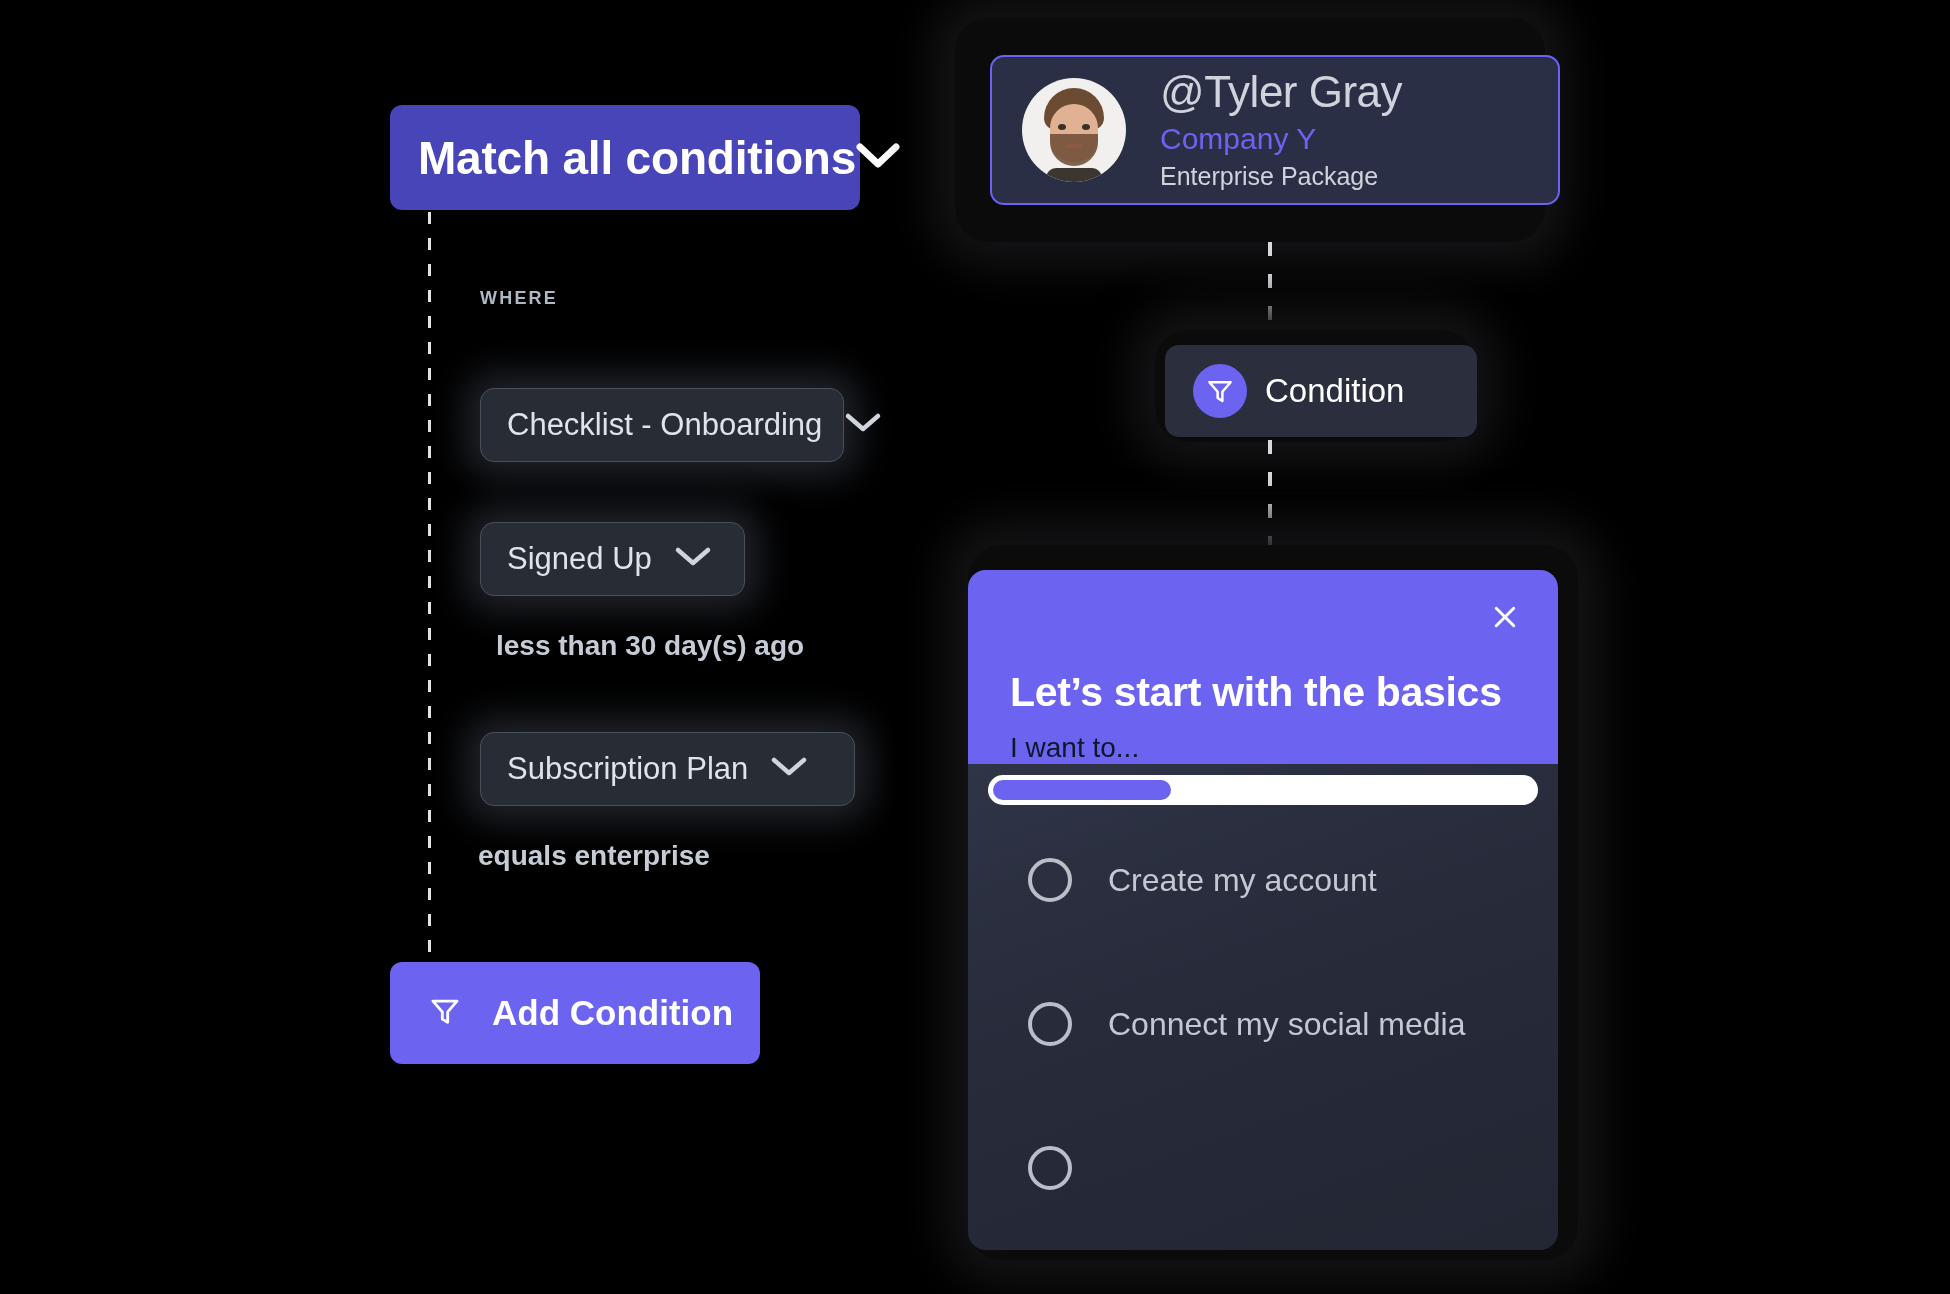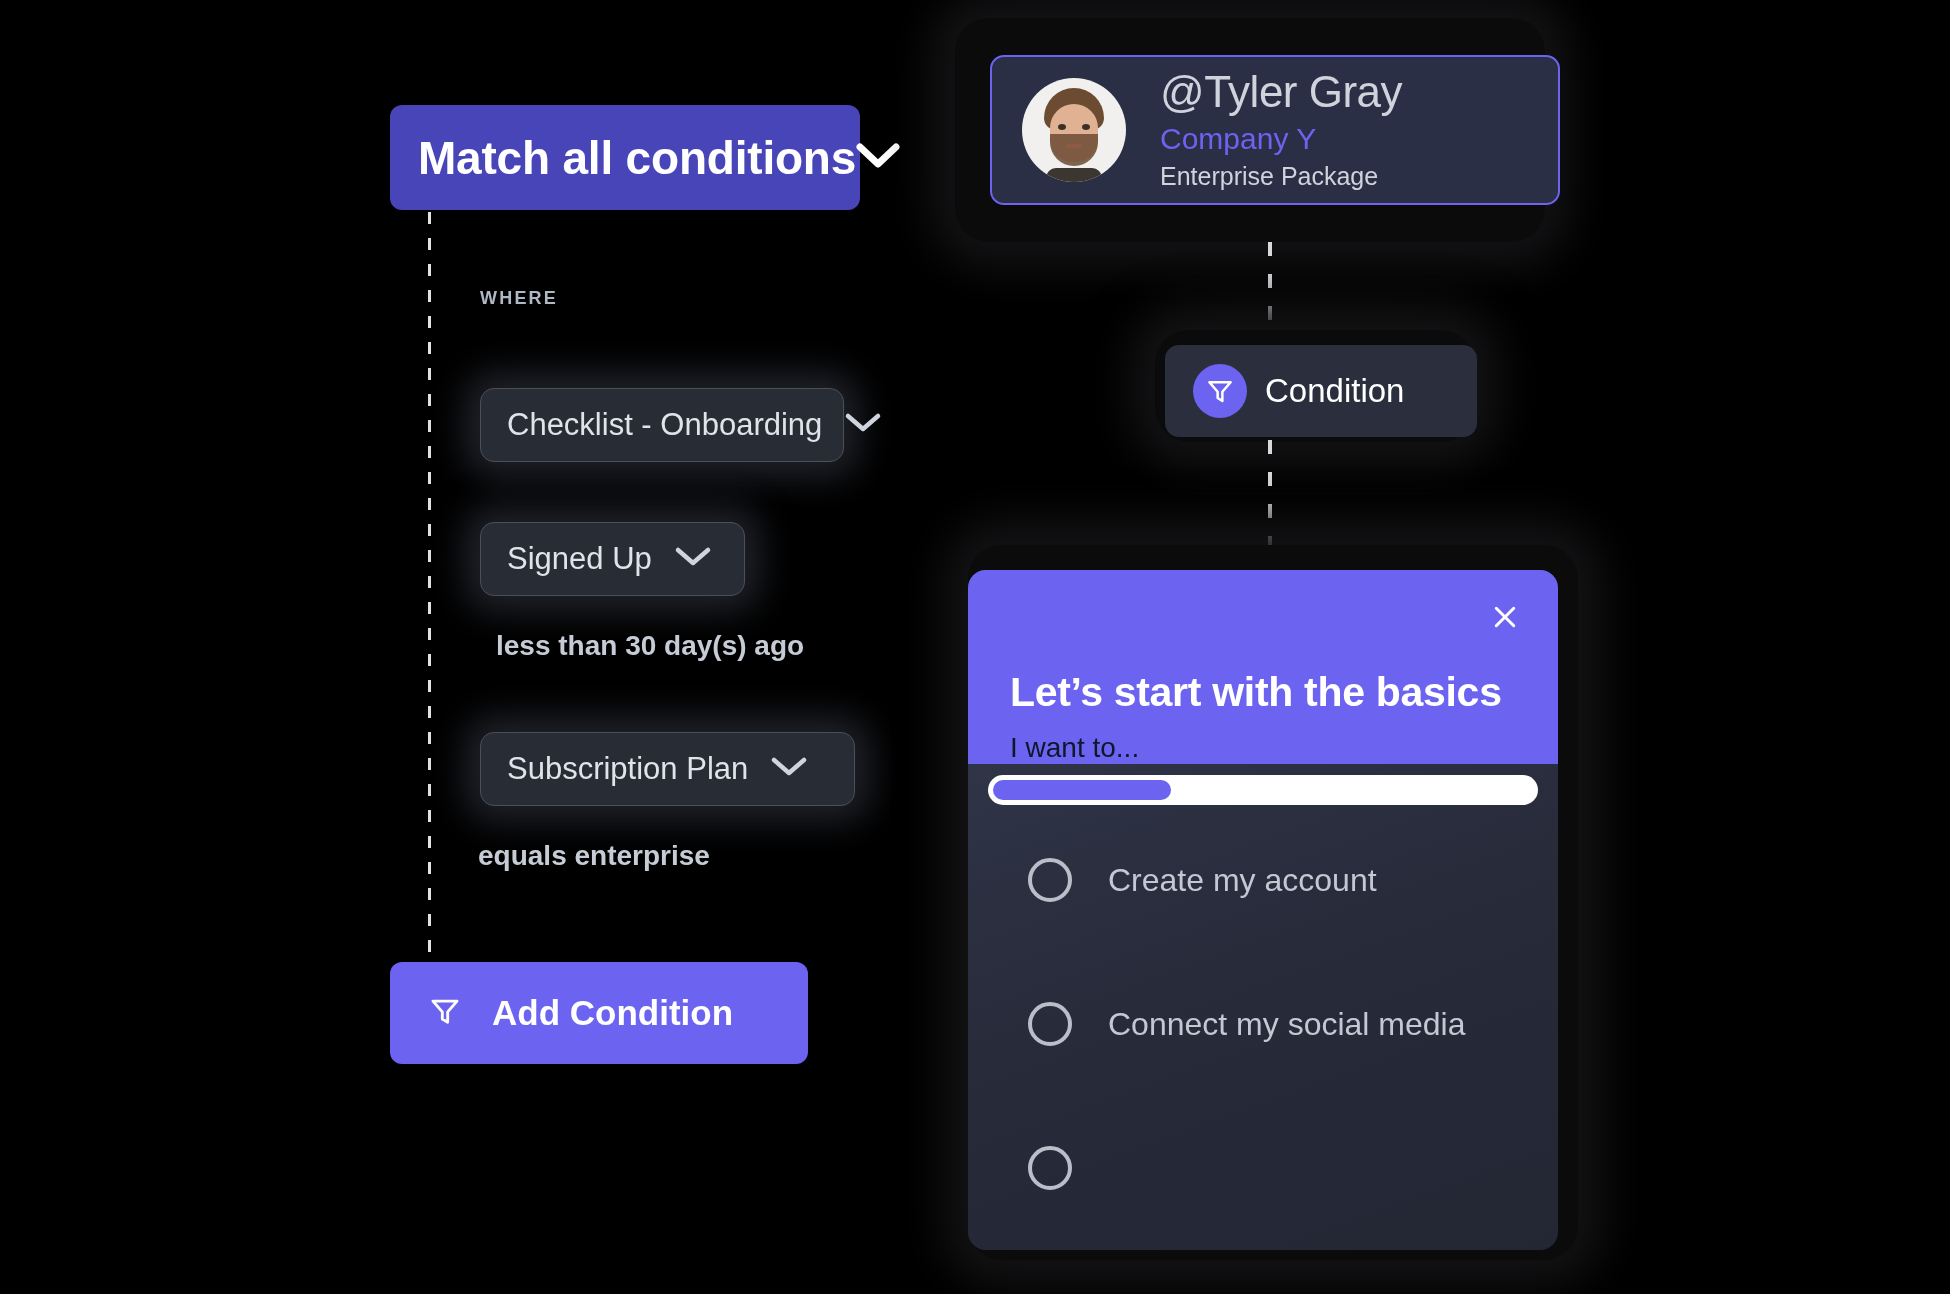--- a/index.html
+++ b/index.html
@@ -58,21 +58,21 @@
 
   .sub-note {
     position:absolute;
     color:#c6ccd6; font-size:28px; font-weight:bold; white-space:nowrap;
   }
   .note-1 { left:496px; top:630px; }
   .note-2 { left:478px; top:840px; }
 
   .add-cond {
     position:absolute; left:390px; top:962px;
-    width:418px; height:102px;
+    width:370px; height:102px;
     background:#6c63f0;
     border-radius:12px;
     display:flex; align-items:center; gap:30px;
     padding-left:38px;
     cursor:pointer;
   }
   .add-cond .label { color:#fff; font-size:35px; font-weight:bold; }
 
   
   .node-shell {

